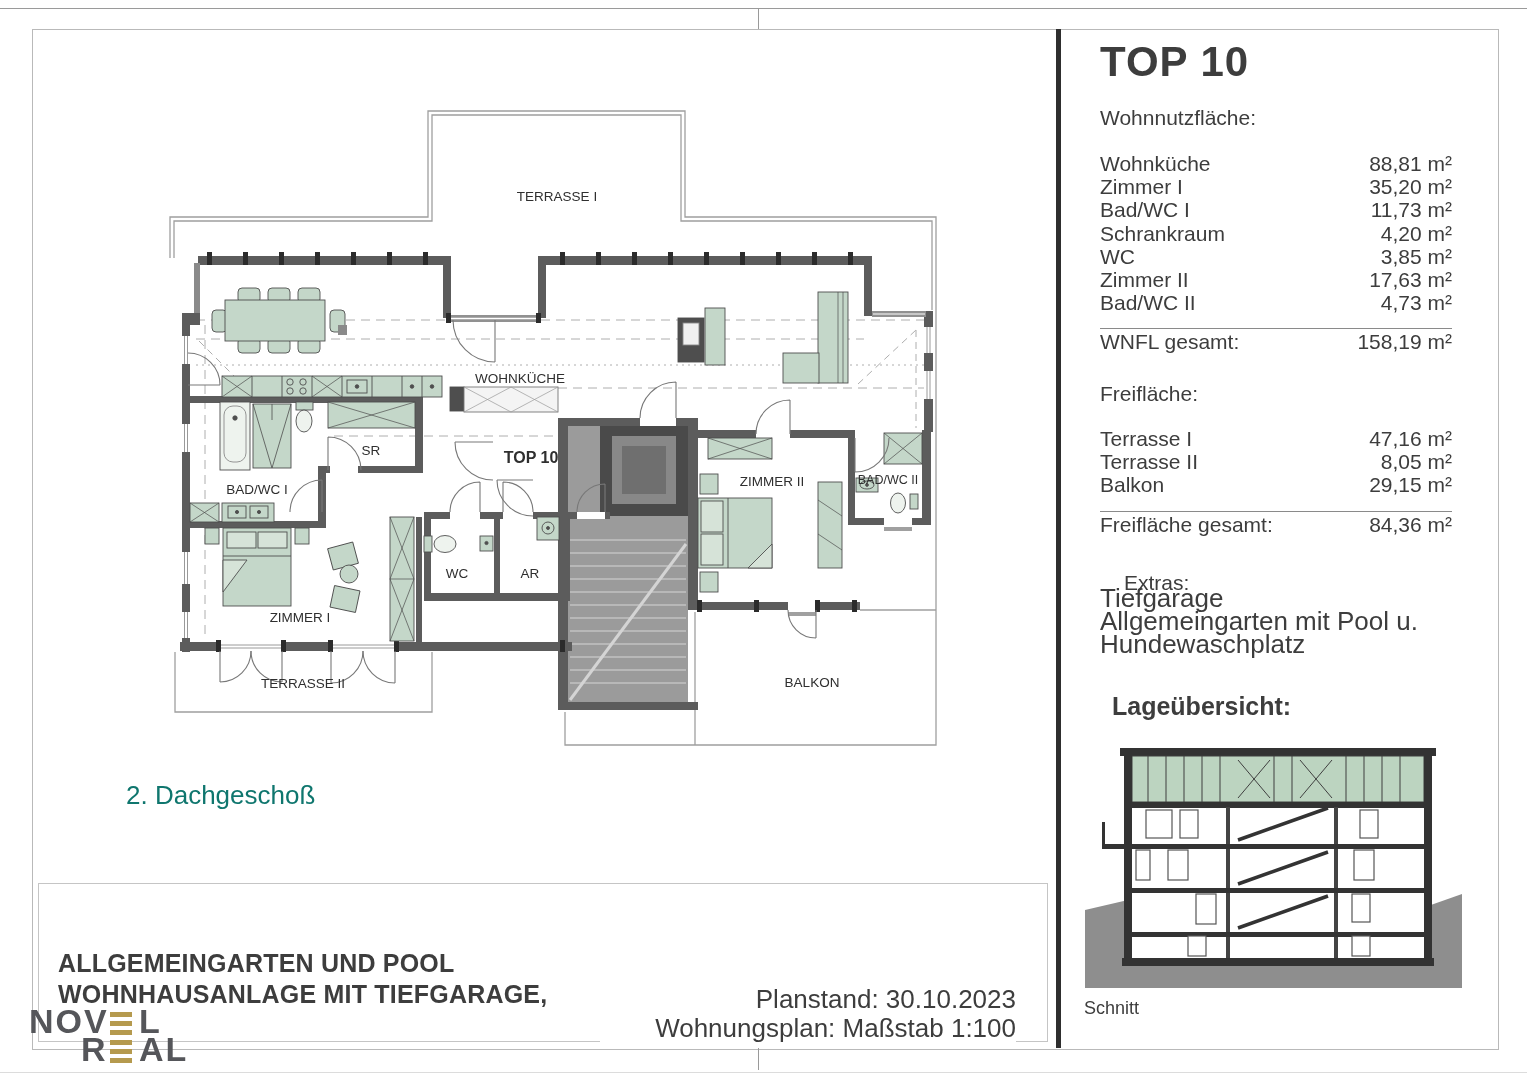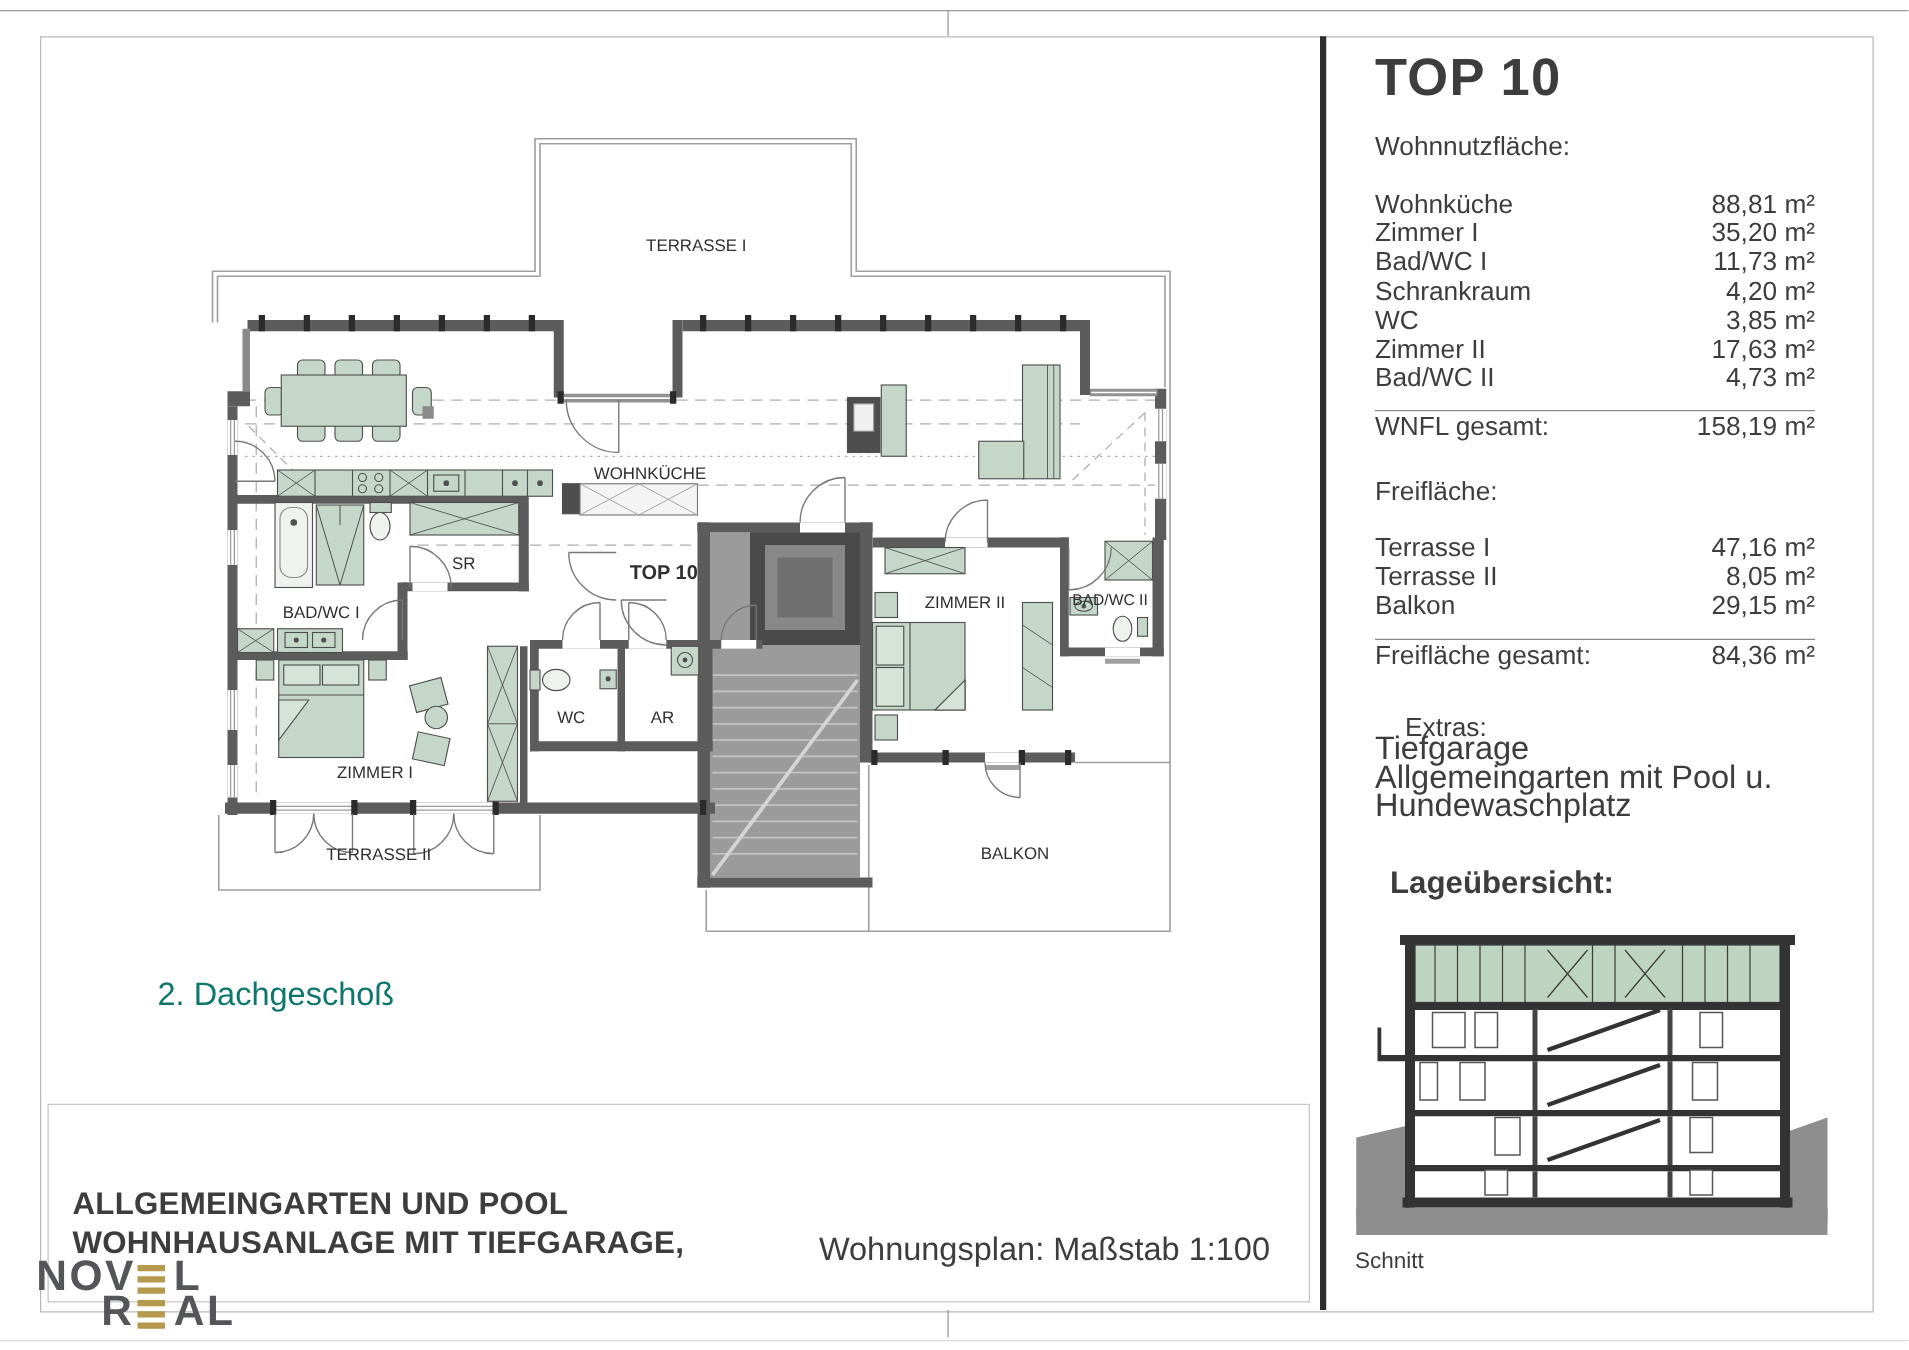--- a/index.html
+++ b/index.html
@@ -420,20 +420,21 @@
   <div class="abs schnitt-label">Schnitt</div>
 
   <div class="abs floor-label">2. Dachgeschoß</div>
 
   <div class="abs tb-box"></div>
   <div class="abs tb-head">
     <div>ALLGEMEINGARTEN UND POOL</div>
     <div>WOHNHAUSANLAGE MIT TIEFGARAGE,</div>
   </div>
   <div class="abs planstand">
+    <div>Planstand: 30.10.2023</div>
     <div>Wohnungsplan: Maßstab 1:100</div>
   </div>
 
   <div>
     <span class="abs logo-letter" style="left:29px;top:1007px;">NOV</span>
     <span class="abs ebars" style="left:110px;top:1012px;">
         <i></i>
         <i></i>
         <i></i>
       </span>

